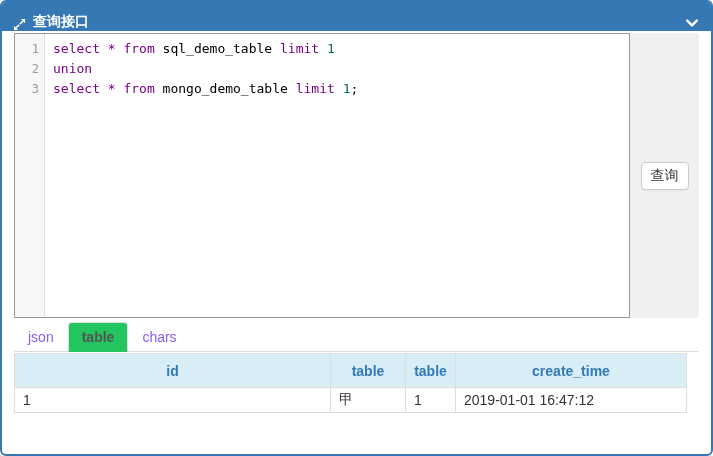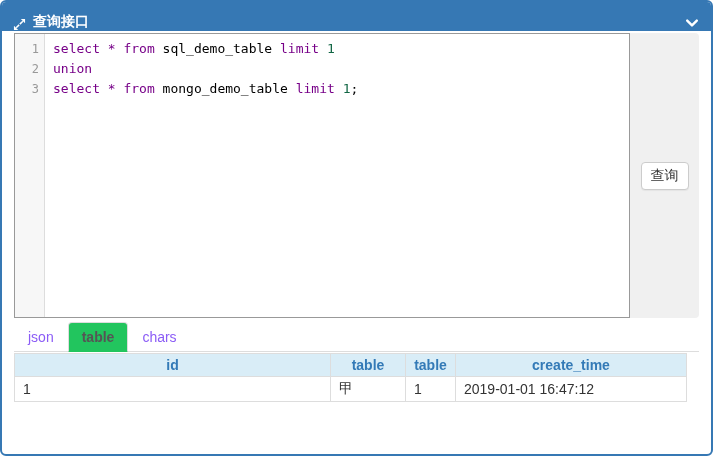--- a/index.html
+++ b/index.html
@@ -66,21 +66,21 @@
     border-color:#ddd #ddd transparent #ddd;
     font-weight:bold;
   }
 
   .results {
     border-collapse:collapse; width:672px; margin-top:1px;
     font-size:14px; table-layout:fixed;
   }
   .results th {
     background:#d9edf7; color:#337ab7; font-weight:bold; text-align:center;
-    padding:3px 8px; border:1px solid #ddd; height:23px; font-size:14px;
+    padding:3px 8px; border:1px solid #ddd; height:34px; font-size:14px;
   }
   .results td {
     padding:3px 8px; border:1px solid #ddd; color:#333; height:25px;
     overflow:hidden; white-space:nowrap; text-align:left;
   }
   .col-id { width:316px; } .col-name { width:75px; }
   .col-type { width:50px; } .col-ct { width:231px; }
 </style>
 </head>
 <body>

